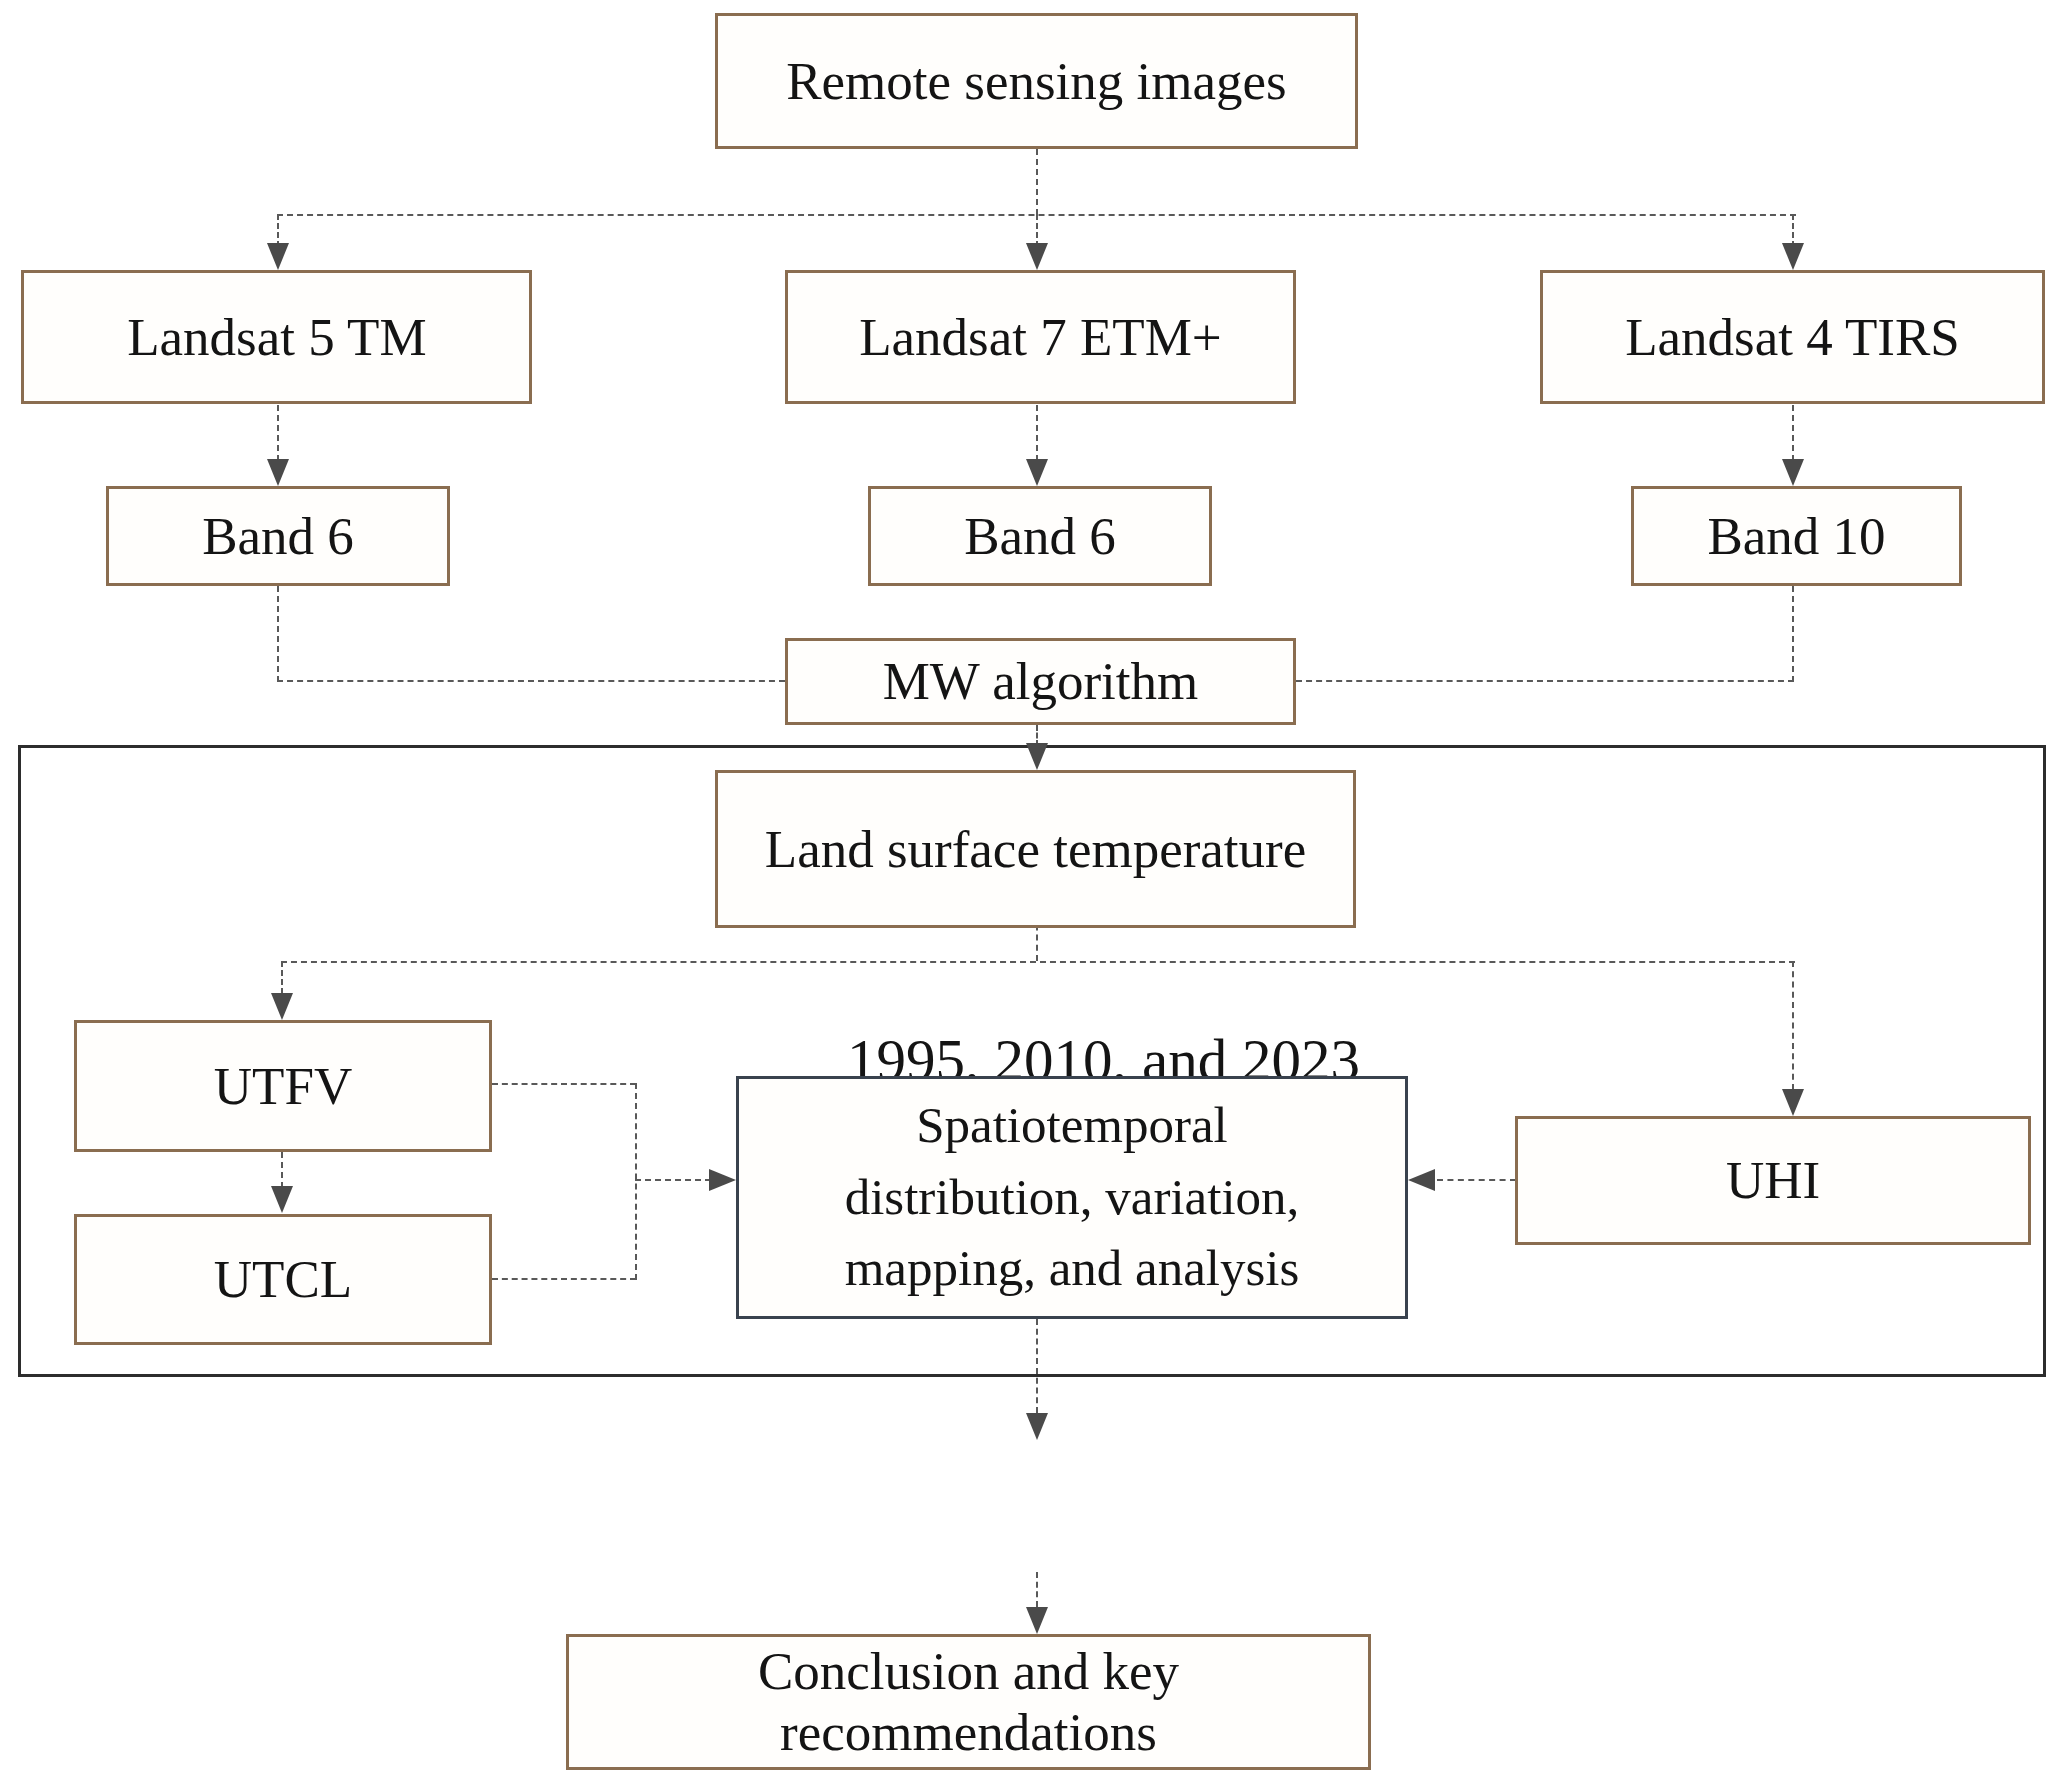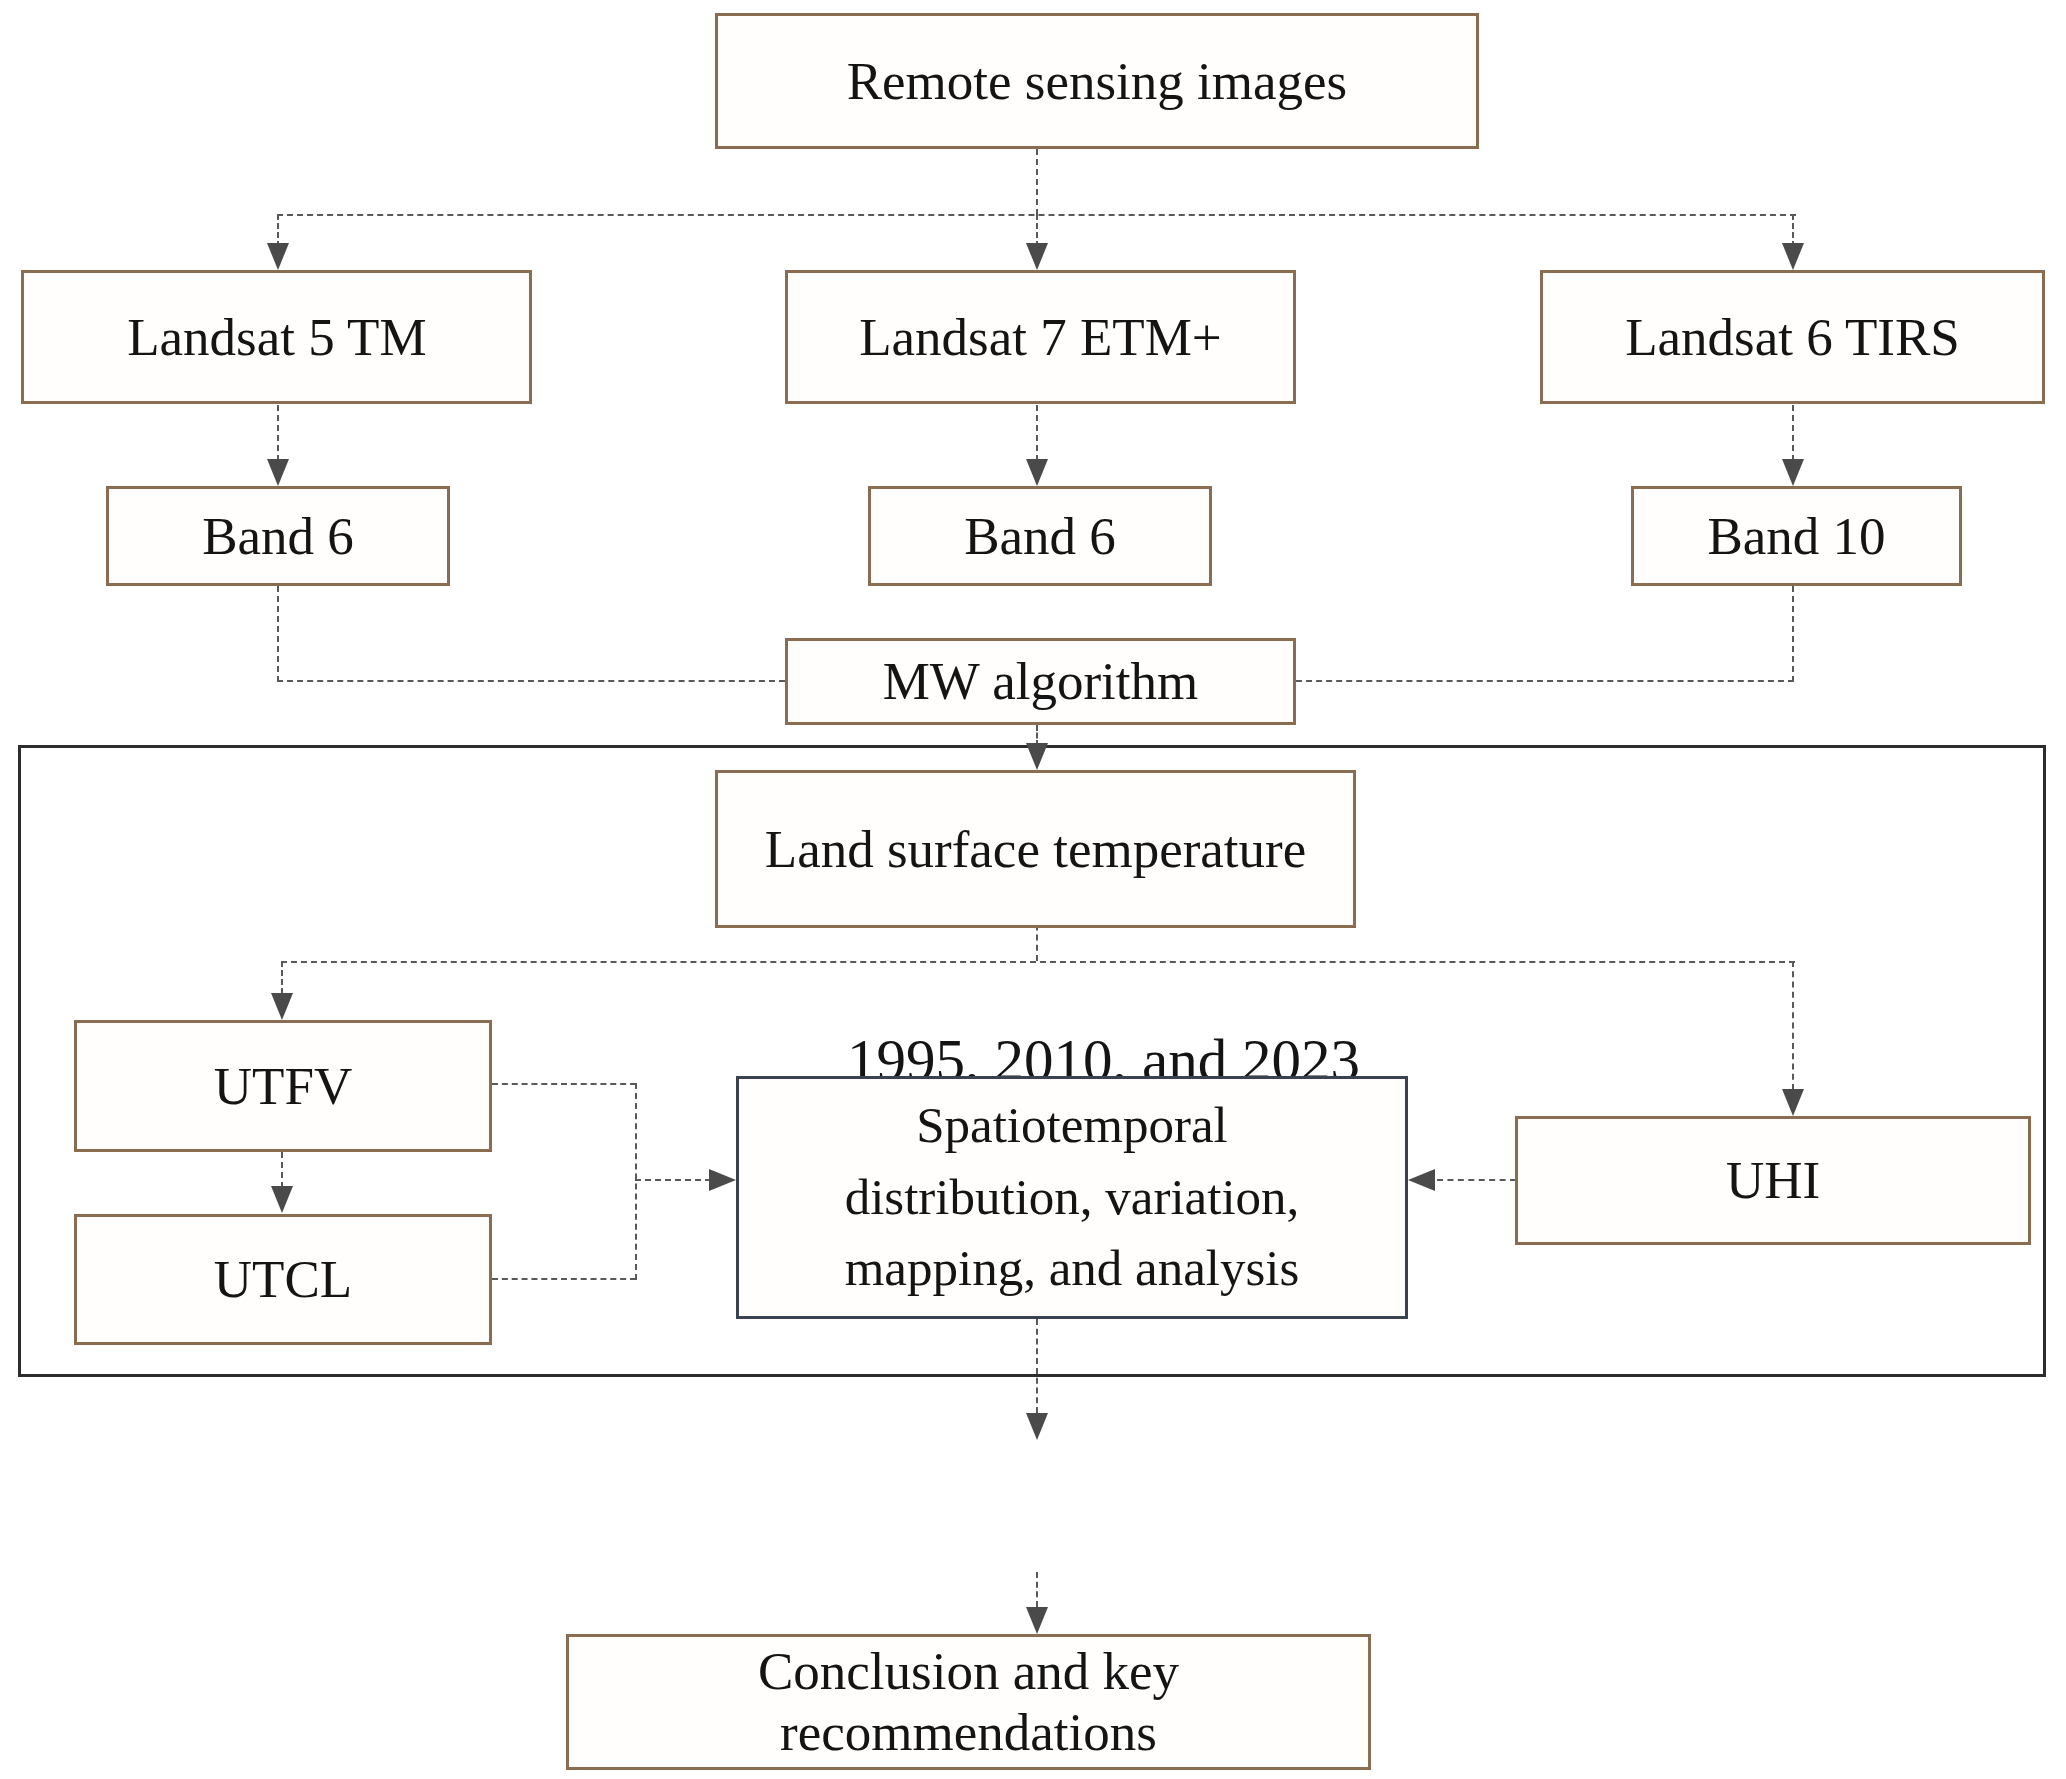--- a/index.html
+++ b/index.html
@@ -120,34 +120,34 @@
   <div class="arr right" style="left:709px; top:1169px;"></div>
 
   <div class="dash-h" style="left:1437px; top:1179px; width:79px;"></div>
   <div class="arr left" style="left:1408px; top:1169px;"></div>
 
   <div class="dash-v" style="left:1036px; top:1319px; height:94px;"></div>
   <div class="arr down" style="left:1026px; top:1413px;"></div>
   <div class="dash-v" style="left:1036px; top:1572px; height:35px;"></div>
   <div class="arr down" style="left:1026px; top:1607px;"></div>
 
-  <div class="box" style="left:715px; top:13px; width:764px; height:136px;">
+  <div class="box" style="left:715px; top:13px; width:643px; height:136px;">
     <span>Remote sensing images</span>
   </div>
 
   <div class="box" style="left:21.4px; top:270px; width:511px; height:134px;">
     <span>Landsat 5 TM</span>
   </div>
 
   <div class="box" style="left:785px; top:270px; width:511px; height:134px;">
     <span>Landsat 7 ETM+</span>
   </div>
 
   <div class="box" style="left:1540px; top:270px; width:505px; height:134px;">
-    <span>Landsat 6 TIRS</span>
+    <span>Landsat 4 TIRS</span>
   </div>
 
   <div class="box" style="left:106px; top:486px; width:344px; height:100px;">
     <span>Band 6</span>
   </div>
 
   <div class="box" style="left:868px; top:486px; width:344px; height:100px;">
     <span>Band 6</span>
   </div>
 

